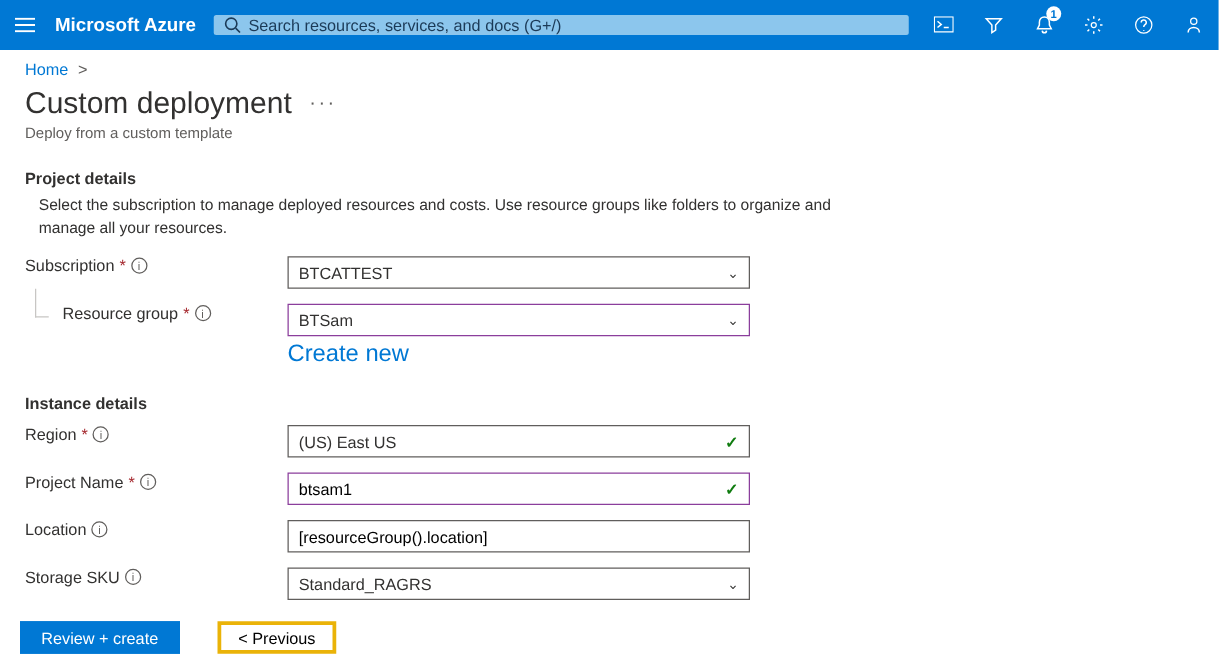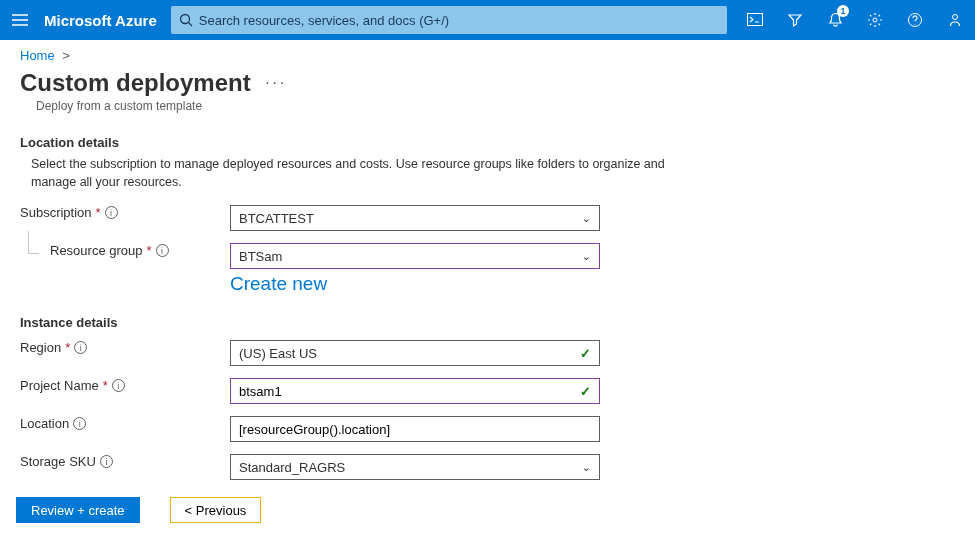--- a/index.html
+++ b/index.html
@@ -3,38 +3,38 @@
 <meta charset="utf-8">
 <style>
 * { box-sizing: border-box; margin: 0; padding: 0; font-family: "Segoe UI", Arial, sans-serif; }
 body { background: #fff; color: #323130; font-size: 13px; width: 975px; height: 533px; overflow: hidden; position: relative; }
 
 
 .header { height: 40px; background: #0078d4; display: flex; align-items: center; color: #fff; }
 .hamburger { width: 40px; height: 40px; display: flex; align-items: center; justify-content: center; cursor: pointer; }
 .brand { font-size: 15px; font-weight: 600; padding: 0 14px 0 4px; white-space: nowrap; }
 .search-wrap { flex: 1; display: flex; align-items: center; padding: 0 8px 0 0; height: 40px; }
-.search-box { flex: 1; height: 28px; background: #8cc6ed; border-radius: 2px; display: flex; align-items: center; padding: 0 8px; }
+.search-box { flex: 1; height: 16px; background: #8cc6ed; border-radius: 2px; display: flex; align-items: center; padding: 0 8px; }
 .search-box input { flex: 1; border: none; background: transparent; outline: none; font-size: 13px; color: #1b3a57; }
 .search-box input::placeholder { color: #1b3a57; }
 .search-icon { margin-right: 6px; display: flex; align-items: center; }
 .header-icons { display: flex; align-items: center; }
 .hicon { width: 40px; height: 40px; display: flex; align-items: center; justify-content: center; cursor: pointer; position: relative; }
 .badge { position: absolute; top: 5px; right: 6px; background: #fff; color: #0078d4; border-radius: 50%; font-size: 9px; width: 12px; height: 12px; display: flex; align-items: center; justify-content: center; font-weight: bold; }
 
 
 .breadcrumb { padding: 8px 20px 4px; font-size: 13px; }
 .breadcrumb a { color: #0078d4; text-decoration: none; }
 .crumb-sep { color: #605e5c; margin: 0 4px; }
 
 
 .title-row { padding: 2px 20px 2px; display: flex; align-items: center; gap: 14px; }
-.page-title { font-size: 24px; font-weight: 700; color: #323130; }
+.page-title { font-size: 24px; font-weight: 400; color: #323130; }
 .more-btn { font-size: 16px; color: #605e5c; cursor: pointer; letter-spacing: 2px; }
-.subtitle { padding: 0 36px 14px; font-size: 12px; color: #605e5c; }
+.subtitle { padding: 0 20px 14px; font-size: 12px; color: #605e5c; }
 
 
 .section { padding: 0 20px; }
 .section-heading { font-weight: 600; font-size: 13px; margin: 8px 0 6px; }
 .section-desc { font-size: 12.5px; color: #323130; max-width: 660px; line-height: 1.4; margin-bottom: 14px; margin-left: 11px; }
 
 
 .form-row { display: flex; align-items: flex-start; min-height: 32px; margin-bottom: 6px; }
 .label-col { width: 210px; display: flex; align-items: center; gap: 4px; font-size: 13px; }
 .label-col.indent { padding-left: 30px; position: relative; }
@@ -44,21 +44,21 @@
 .field-col { width: 370px; position: relative; }
 .dropdown, .textfield { width: 100%; height: 26px; border: 1px solid #605e5c; background: #fff; display: flex; align-items: center; padding: 0 8px; font-size: 13px; cursor: pointer; }
 .dropdown { justify-content: space-between; }
 .dropdown.purple, .textfield.purple { border: 1px solid #8b3e9c; }
 .chev { font-size: 11px; color: #323130; }
 .checkmark { color: #107c10; font-weight: bold; }
 .textfield input { border: none; outline: none; width: 100%; font-size: 13px; background: transparent; }
 .link { color: #0078d4; font-size: 19px; text-decoration: none; display: inline-block; margin-top: 4px; }
 .extra-space { margin-top: 20px; }
 .footer { position: absolute; left: 0; right: 0; bottom: 0; padding: 8px 16px 10px; background: #fff; display: flex; gap: 10px; }
-.btn { height: 26px; padding: 0 14px; font-size: 13px; border: 1px solid #eab308; background: #fff; cursor: pointer; display: flex; align-items: center; }
+.btn { height: 26px; padding: 0 14px; font-size: 13px; border: 3px solid #eab308; background: #fff; cursor: pointer; display: flex; align-items: center; }
 .btn.primary { background: #0078d4; color: #fff; border-color: #0078d4; font-weight: 400; }
 .btn.spaced { margin-left: 20px; }
 
 svg { display: block; }
 </style>
 </head>
 <body>
 
 <div class="header">
   <div class="hamburger">
@@ -122,21 +122,21 @@
   <span class="crumb-sep">&gt;</span>
 </div>
 
 <div class="title-row">
   <h1 class="page-title">Custom deployment</h1>
   <span class="more-btn">···</span>
 </div>
 <div class="subtitle">Deploy from a custom template</div>
 
 <div class="section">
-  <div class="section-heading">Location details</div>
+  <div class="section-heading">Project details</div>
   <div class="section-desc">Select the subscription to manage deployed resources and costs. Use resource groups like folders to organize and manage all your resources.</div>
 
   <div class="form-row">
     <div class="label-col">
       <span>Subscription</span>
       <span class="req">*</span>
       <span class="info">i</span>
     </div>
     <div class="field-col">
       <div class="dropdown">

